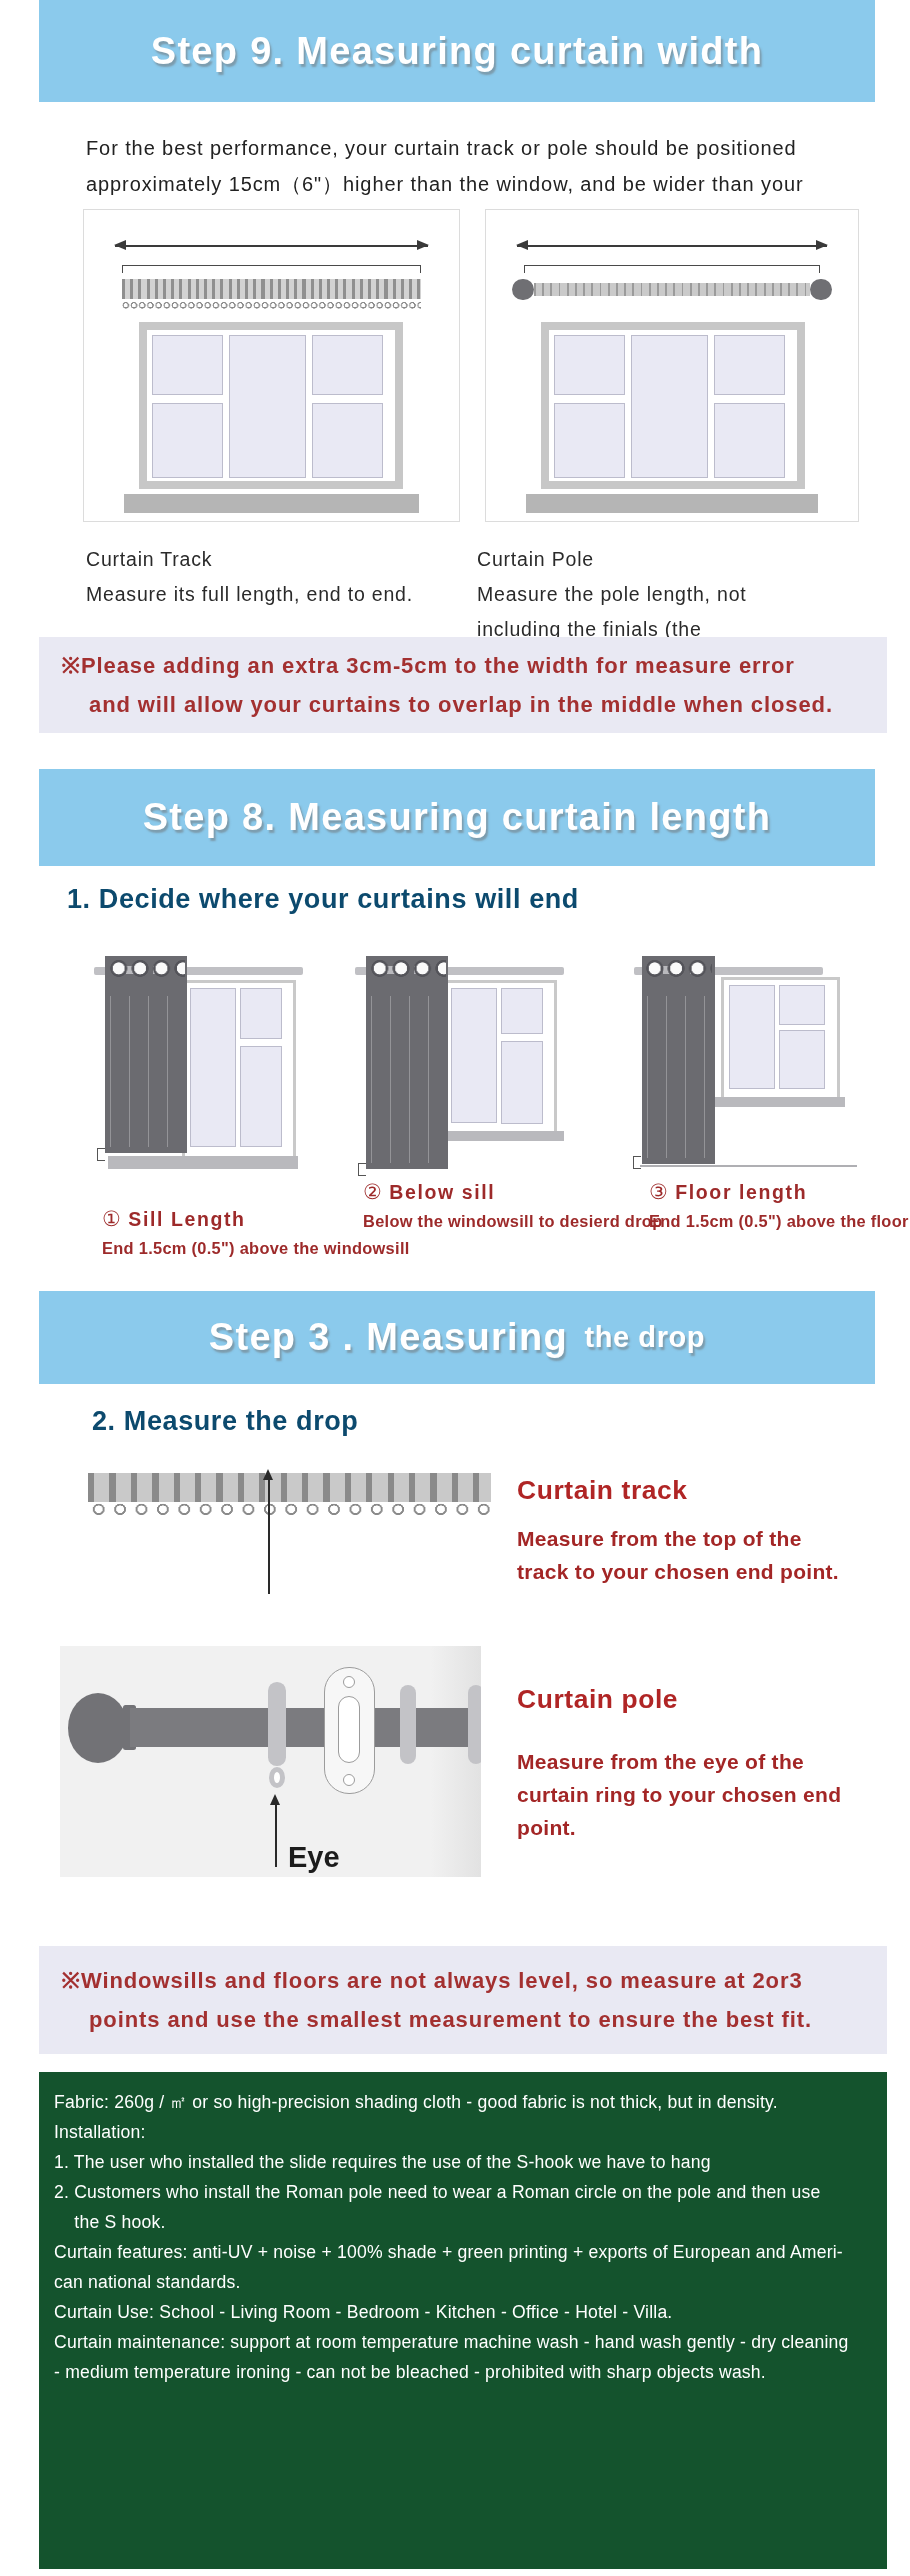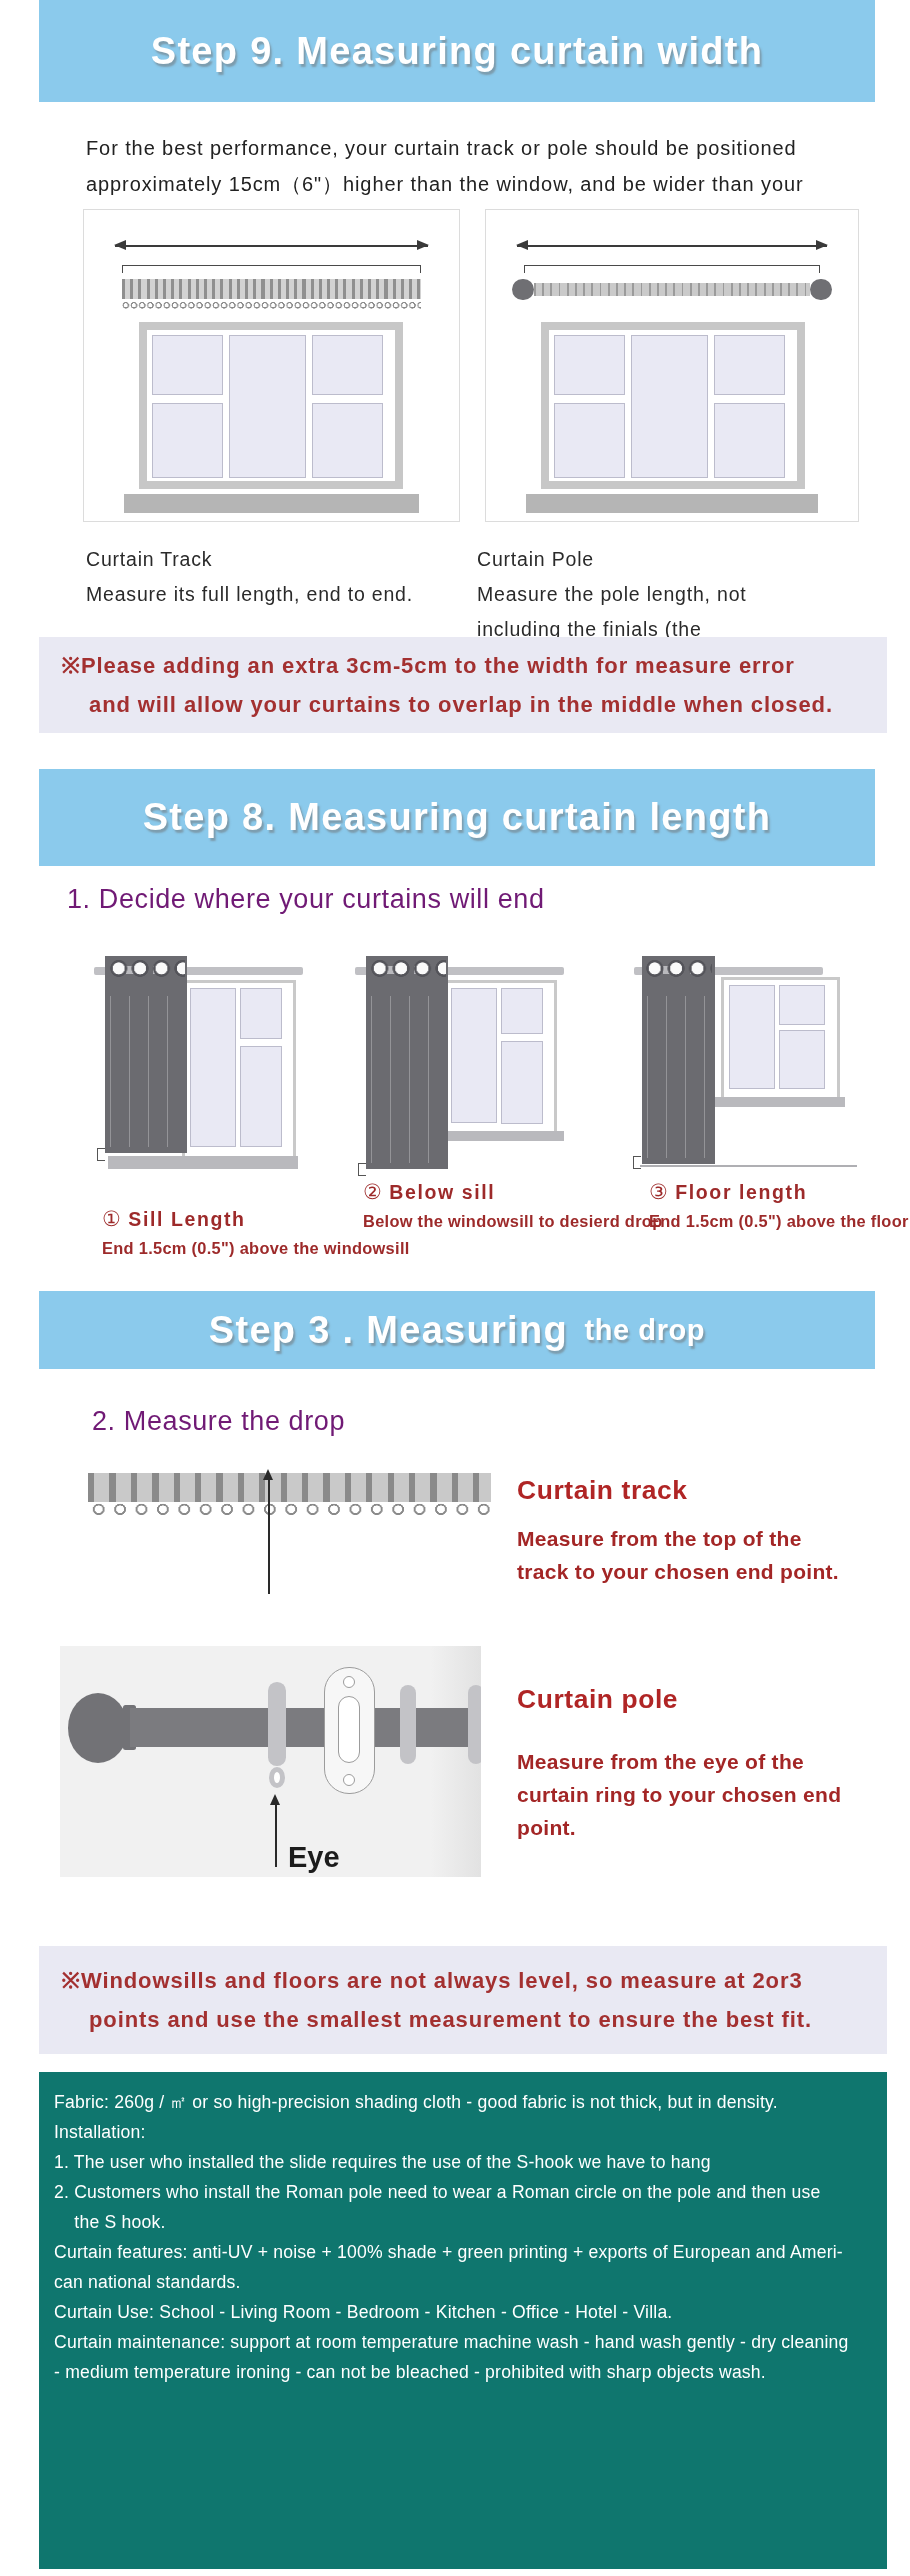--- a/index.html
+++ b/index.html
@@ -8,26 +8,26 @@
 
   
   .banner{position:absolute;left:39px;width:836px;background:#8BCAEC;
           display:flex;align-items:center;justify-content:center;}
   .banner-text{color:#fff;font-weight:bold;font-size:38px;letter-spacing:1.3px;
                text-shadow:1.9px 2.5px 1.9px rgba(110,110,110,0.5);}
   .banner-sub{color:#fff;font-weight:bold;font-size:29px;letter-spacing:0.6px;margin-left:16.4px;
               text-shadow:1.9px 2.5px 1.9px rgba(110,110,110,0.5);}
   #banner1{top:0;height:102px;}
   #banner2{top:769px;height:97px;}
-  #banner3{top:1291px;height:78px;}
+  #banner3{top:1291px;height:93px;}
 
   
   .intro{position:absolute;left:86px;top:130px;font-size:20px;color:#222;
          letter-spacing:0.9px;line-height:36px;}
-  .black-heading{position:absolute;font-size:27px;font-weight:normal;color:#701a75;letter-spacing:0.6px;}
+  .black-heading{position:absolute;font-size:27px;font-weight:bold;color:#0c4a6e;letter-spacing:0.6px;}
   #heading2{left:67px;top:884px;}
   #heading3{left:92px;top:1406px;text-align:center;}
   .fig-label{position:absolute;font-size:19.5px;color:#2A2A2A;letter-spacing:0.8px;line-height:35px;}
 
   
   .note{position:absolute;left:39px;width:848px;background:#E9E9F3;}
   #note1{top:637px;height:96px;padding-top:8.8px;box-sizing:border-box;}
   #note2{top:1946px;height:108px;padding-top:15px;box-sizing:border-box;}
   .note-line{color:#A33030;font-size:22px;font-weight:bold;letter-spacing:0.9px;
              line-height:39px;padding-left:22.6px;}
@@ -119,21 +119,21 @@
       border:1.9px solid #9C9C9C;border-radius:50%;}
   .plate-hole.top{top:7.5px;} .plate-hole.bot{bottom:7.5px;}
   .plate-slot{position:absolute;left:12.6px;top:28px;width:20px;height:65px;background:#fff;
       border:1.9px solid #9C9C9C;border-radius:11.3px;}
   .eyering{position:absolute;left:209px;top:121px;width:16.4px;height:21.4px;background:#fff;
       border:5px solid #C3C3C7;border-radius:50%;box-sizing:border-box;}
   #varrow2{left:215px;top:158px;height:63px;}
   .eye-label{position:absolute;left:228px;top:195px;font-size:29px;font-weight:bold;color:#1C1C1C;}
 
   
-  #footer{position:absolute;left:39px;top:2072px;width:848px;height:497px;background:#0f766e;
+  #footer{position:absolute;left:39px;top:2072px;width:848px;height:497px;background:#14532d;
       padding:15px 12.6px 0 15px;box-sizing:border-box;}
   .f-line{color:#fff;font-size:17.6px;line-height:30px;letter-spacing:0.2px;white-space:pre-wrap;}
 </style>
 </head>
 <body>
 
 <div id="page">
 
   <div class="banner" id="banner1">
     <span class="banner-text">Step 9. Measuring curtain width</span>

